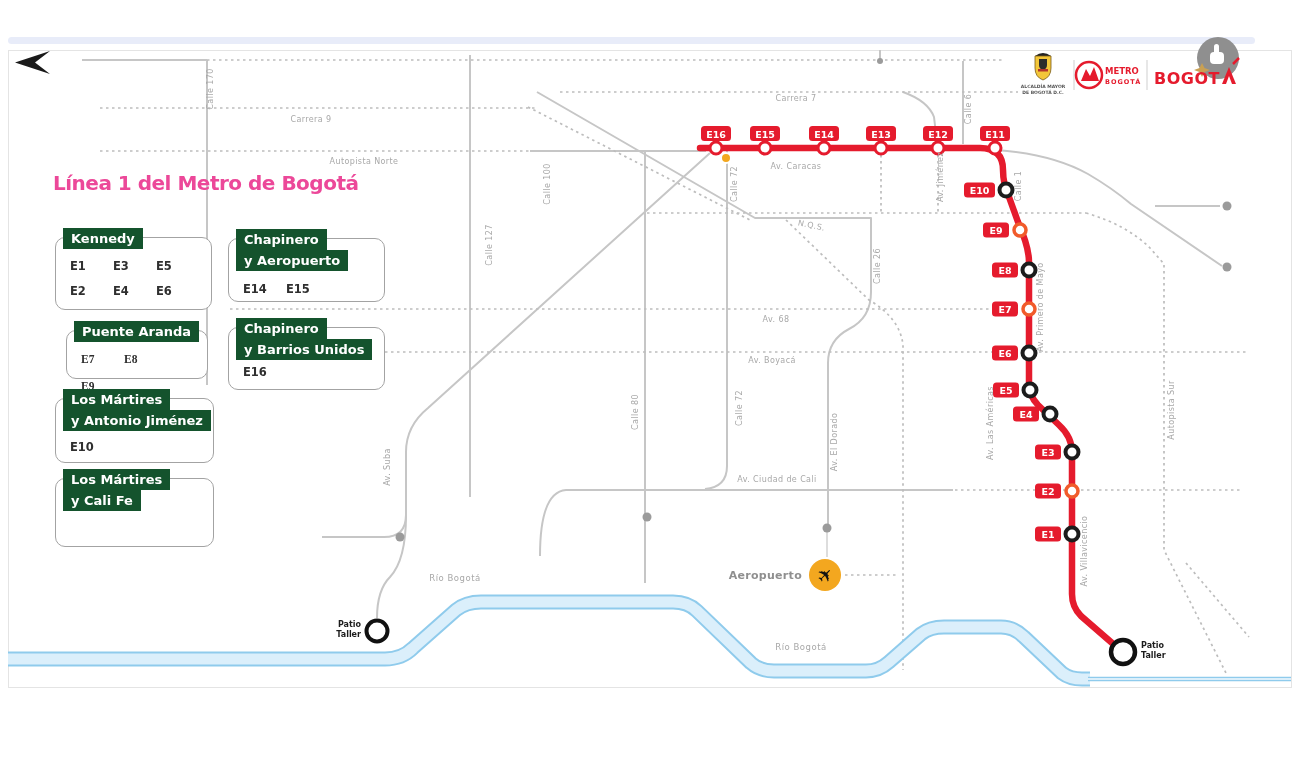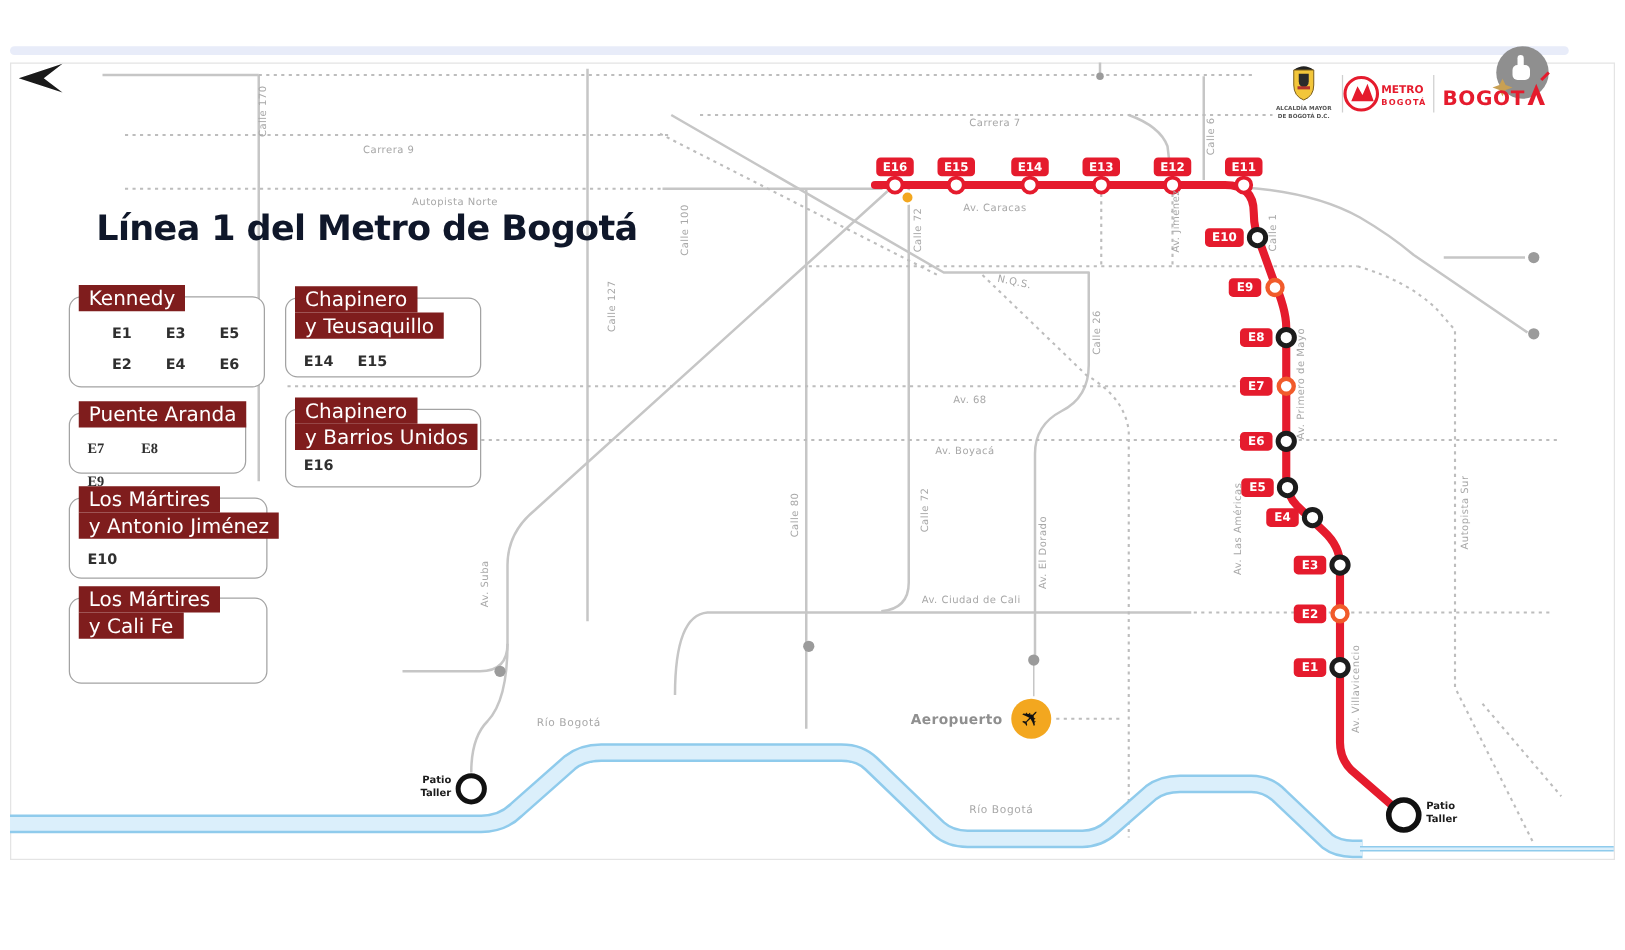--- a/index.html
+++ b/index.html
@@ -2,25 +2,25 @@
 <html><head>
 <meta charset="utf-8">
 <style>
   html,body{margin:0;padding:0;background:#fff;}
   body{width:1300px;height:760px;position:relative;overflow:hidden;
        font-family:"DejaVu Sans","Liberation Sans",sans-serif;}
   #topbar{position:absolute;left:8px;top:37px;width:1247px;height:7px;border-radius:4px;background:#e8ecf9;}
   #map-frame{position:absolute;left:8px;top:50px;width:1284px;height:638px;border:1px solid #e4e4e4;box-sizing:border-box;background:#fff;}
   #map-svg{position:absolute;left:0;top:0;z-index:1;}
   #back-arrow{position:absolute;left:12px;top:49px;z-index:6;cursor:pointer;}
-  #page-title{position:absolute;left:53px;top:166px;z-index:5;font-size:28px;line-height:34px;font-weight:800;color:#0f172a;letter-spacing:-0.5px;white-space:nowrap;margin-left:24px;}
+  #page-title{position:absolute;left:53px;top:166px;z-index:5;font-size:20px;line-height:34px;font-weight:800;color:#ec4899;letter-spacing:-0.5px;white-space:nowrap;}
   #legend-root{position:absolute;left:0;top:0;z-index:5;}
   .lg-box{position:absolute;background:#fff;border:1.5px solid #a3a3a3;border-radius:10px;box-sizing:border-box;}
   .lg-tab{position:absolute;top:-10px;left:7px;display:flex;flex-direction:column;align-items:flex-start;}
-  .lg-tab-line{background:#7f1d1d;color:#fff;font-weight:400;font-size:16px;line-height:15px;padding:3px 8px;white-space:nowrap;}
+  .lg-tab-line{background:#14532d;color:#fff;font-weight:700;font-size:13px;line-height:15px;padding:3px 8px;white-space:nowrap;}
   .lg-rows{padding-left:14px;}
   .lg-row{line-height:25px;height:25px;}
   .lg-code{display:inline-block;width:43px;font-weight:700;font-size:11.5px;color:#2f2f2f;}
   #logos{position:absolute;left:1014px;top:42px;width:250px;height:60px;z-index:5;text-align:right;}
   .rlabel{font-size:8px;fill:#a8a8a8;letter-spacing:.4px;font-weight:500;}
   .riolabel{font-size:8.5px;fill:#a8a8a8;letter-spacing:.5px;}
   .term-label{font-size:8px;font-weight:700;fill:#1c1c1c;}
   .badge-txt{font-size:9.5px;font-weight:700;fill:#ffffff;}
   .apt-label{font-size:11px;font-weight:600;fill:#8f8f8f;letter-spacing:.3px;}
 </style>
@@ -195,26 +195,26 @@
   </g>
 </svg>
 
 <div id="page-title">Línea 1 del Metro de Bogotá</div>
 
 <div id="legend-root">
     <div class="lg-box" style="left: 55px; top: 237px; width: 157px; height: 73px;">
       <div class="lg-tab">
         <span class="lg-tab-line">Kennedy</span>
       </div>
-      <div class="lg-rows" style="padding-top: 14px; text-align: center;">
+      <div class="lg-rows" style="padding-top: 14px;">
         <div class="lg-row"><span class="lg-code">E1</span><span class="lg-code">E3</span><span class="lg-code">E5</span></div>
         <div class="lg-row"><span class="lg-code">E2</span><span class="lg-code">E4</span><span class="lg-code">E6</span></div>
       </div>
     </div>
-    <div class="lg-box" style="left: 55px; top: 330px; width: 142px; height: 49px;">
+    <div class="lg-box" style="left: 66px; top: 330px; width: 142px; height: 49px;">
       <div class="lg-tab">
         <span class="lg-tab-line">Puente Aranda</span>
       </div>
       <div class="lg-rows" style="padding-top: 14px; font-family: Liberation Serif, serif;">
         <div class="lg-row"><span class="lg-code">E7</span><span class="lg-code">E8</span><span class="lg-code">E9</span></div>
       </div>
     </div>
     <div class="lg-box" style="left: 55px; top: 398px; width: 159px; height: 65px;">
       <div class="lg-tab">
         <span class="lg-tab-line">Los Mártires</span>
@@ -226,21 +226,21 @@
     </div>
     <div class="lg-box" style="left: 55px; top: 478px; width: 159px; height: 69px;">
       <div class="lg-tab">
         <span class="lg-tab-line">Los Mártires</span>
         <span class="lg-tab-line">y Cali Fe</span>
       </div>
     </div>
     <div class="lg-box" style="left: 228px; top: 238px; width: 157px; height: 64px;">
       <div class="lg-tab">
         <span class="lg-tab-line">Chapinero</span>
-        <span class="lg-tab-line">y Teusaquillo</span>
+        <span class="lg-tab-line">y Aeropuerto</span>
       </div>
       <div class="lg-rows" style="padding-top: 36px;">
         <div class="lg-row"><span class="lg-code">E14</span><span class="lg-code">E15</span></div>
       </div>
     </div>
     <div class="lg-box" style="left: 228px; top: 327px; width: 157px; height: 63px;">
       <div class="lg-tab">
         <span class="lg-tab-line">Chapinero</span>
         <span class="lg-tab-line">y Barrios Unidos</span>
       </div>

